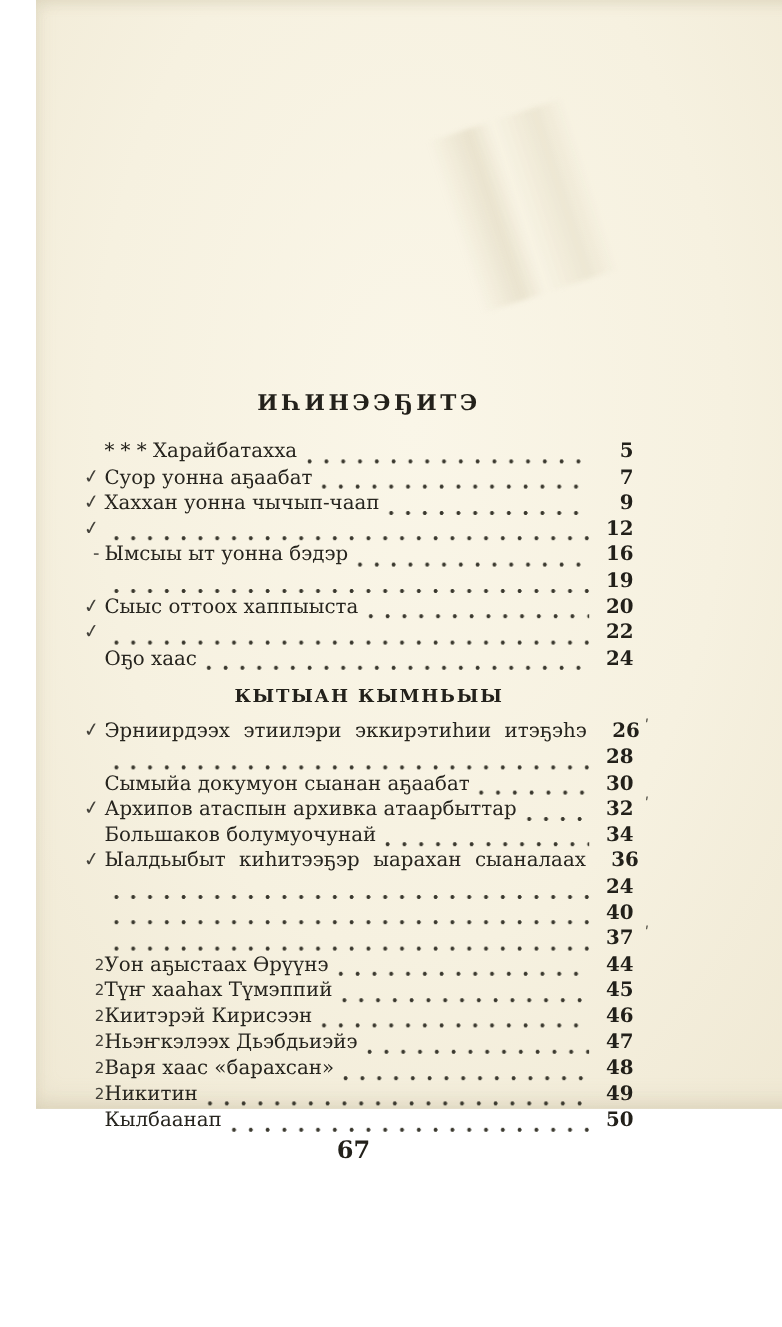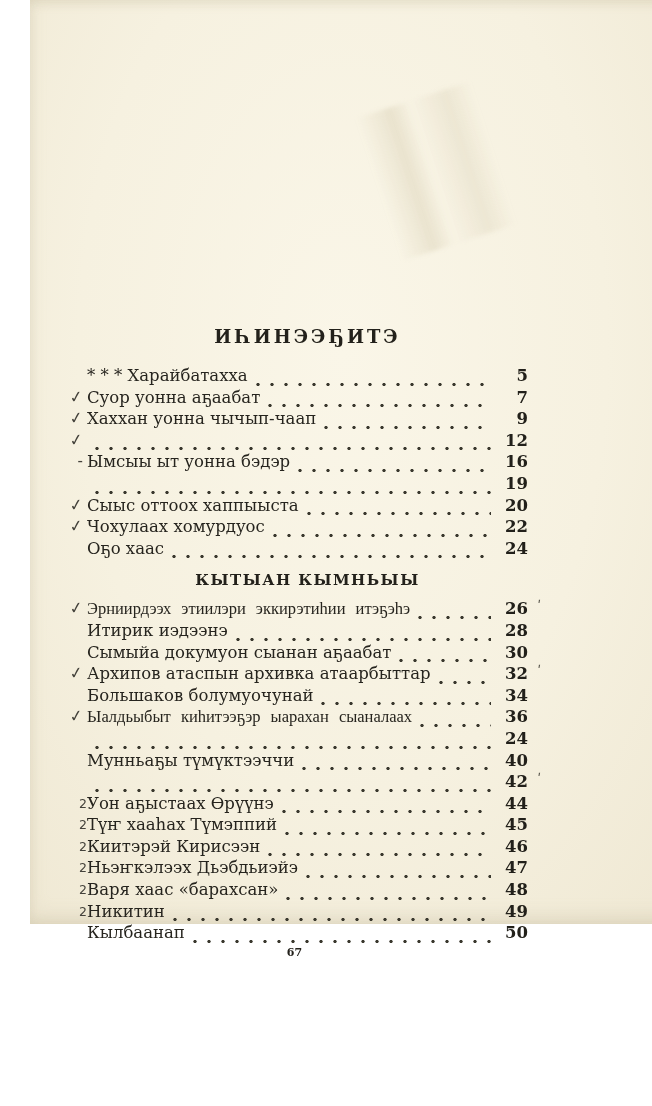--- a/index.html
+++ b/index.html
@@ -53,21 +53,21 @@
   .row {
     position: relative;
     display: flex;
     align-items: flex-end;
     height: 21.6px;
     font-size: 16.5px;
     line-height: 21.6px;
     white-space: nowrap;
   }
   .row .label { flex: 0 0 auto; }
-  .row .label.spread { word-spacing: 6px; font-family: Liberation Serif, serif; }
+  .row .label.spread { word-spacing: 6px; }
   .row .dots {
     flex: 1 1 auto;
     height: 5px;
     margin: 0 7px;
     background-image: radial-gradient(circle at 3px 2.5px, #3a382e 1.35px, rgba(0,0,0,0) 1.95px);
     background-size: 14px 5px;
     background-repeat: repeat-x;
     min-width: 0;
   }
   .row .pnum {
@@ -91,21 +91,21 @@
   .tick {
     position: absolute;
     right: -13px; top: -3px;
     font-size: 13px;
     color: #56534a;
   }
   .folio {
     margin-top: 2px;
     text-align: center;
     transform: translateX(-13px);
-    font-size: 11px;
+    font-size: 20px;
     font-weight: bold;
     color: #23211b;
   }
 </style>
 </head>
 <body>
 
 <div class="paper">
   <div class="fold"></div>
   <div class="toc">
@@ -147,41 +147,39 @@
             <span class="pnum">19</span>
           </div>
           <div class="row">
             <span class="mark check">✓</span>
             <span class="label">Сыыс оттоох хаппыыста</span>
             <span class="dots"></span>
             <span class="pnum">20</span>
           </div>
           <div class="row">
             <span class="mark check">✓</span>
-            <span class="label">Чохулаах хомурдуос</span>
             <span class="dots"></span>
             <span class="pnum">22</span>
           </div>
           <div class="row">
             <span class="label">Оҕо хаас</span>
             <span class="dots"></span>
             <span class="pnum">24</span>
           </div>
         </div>
         <div class="section">
           <div class="heading h2">КЫТЫАН КЫМНЬЫЫ</div>
           <div class="row">
             <span class="mark check">✓</span>
             <span class="label spread">Эрниирдээх этиилэри эккирэтиһии итэҕэһэ</span>
             <span class="dots"></span>
             <span class="pnum">26</span>
             <span class="tick">ʹ</span>
           </div>
           <div class="row">
-            <span class="label">Итирик иэдээнэ</span>
             <span class="dots"></span>
             <span class="pnum">28</span>
           </div>
           <div class="row">
             <span class="label">Сымыйа докумуон сыанан аҕаабат</span>
             <span class="dots"></span>
             <span class="pnum">30</span>
           </div>
           <div class="row">
             <span class="mark check">✓</span>
@@ -199,27 +197,26 @@
             <span class="mark check">✓</span>
             <span class="label spread">Ыалдьыбыт киһитээҕэр ыарахан сыаналаах</span>
             <span class="dots"></span>
             <span class="pnum">36</span>
           </div>
           <div class="row">
             <span class="dots"></span>
             <span class="pnum">24</span>
           </div>
           <div class="row">
-            <span class="label">Мунньаҕы түмүктээччи</span>
             <span class="dots"></span>
             <span class="pnum">40</span>
           </div>
           <div class="row">
             <span class="dots"></span>
-            <span class="pnum">42</span>
+            <span class="pnum">37</span>
             <span class="tick">ʹ</span>
           </div>
           <div class="row">
             <span class="mark num2">2</span>
             <span class="label">Уон аҕыстаах Өрүүнэ</span>
             <span class="dots"></span>
             <span class="pnum">44</span>
           </div>
           <div class="row">
             <span class="mark num2">2</span>

